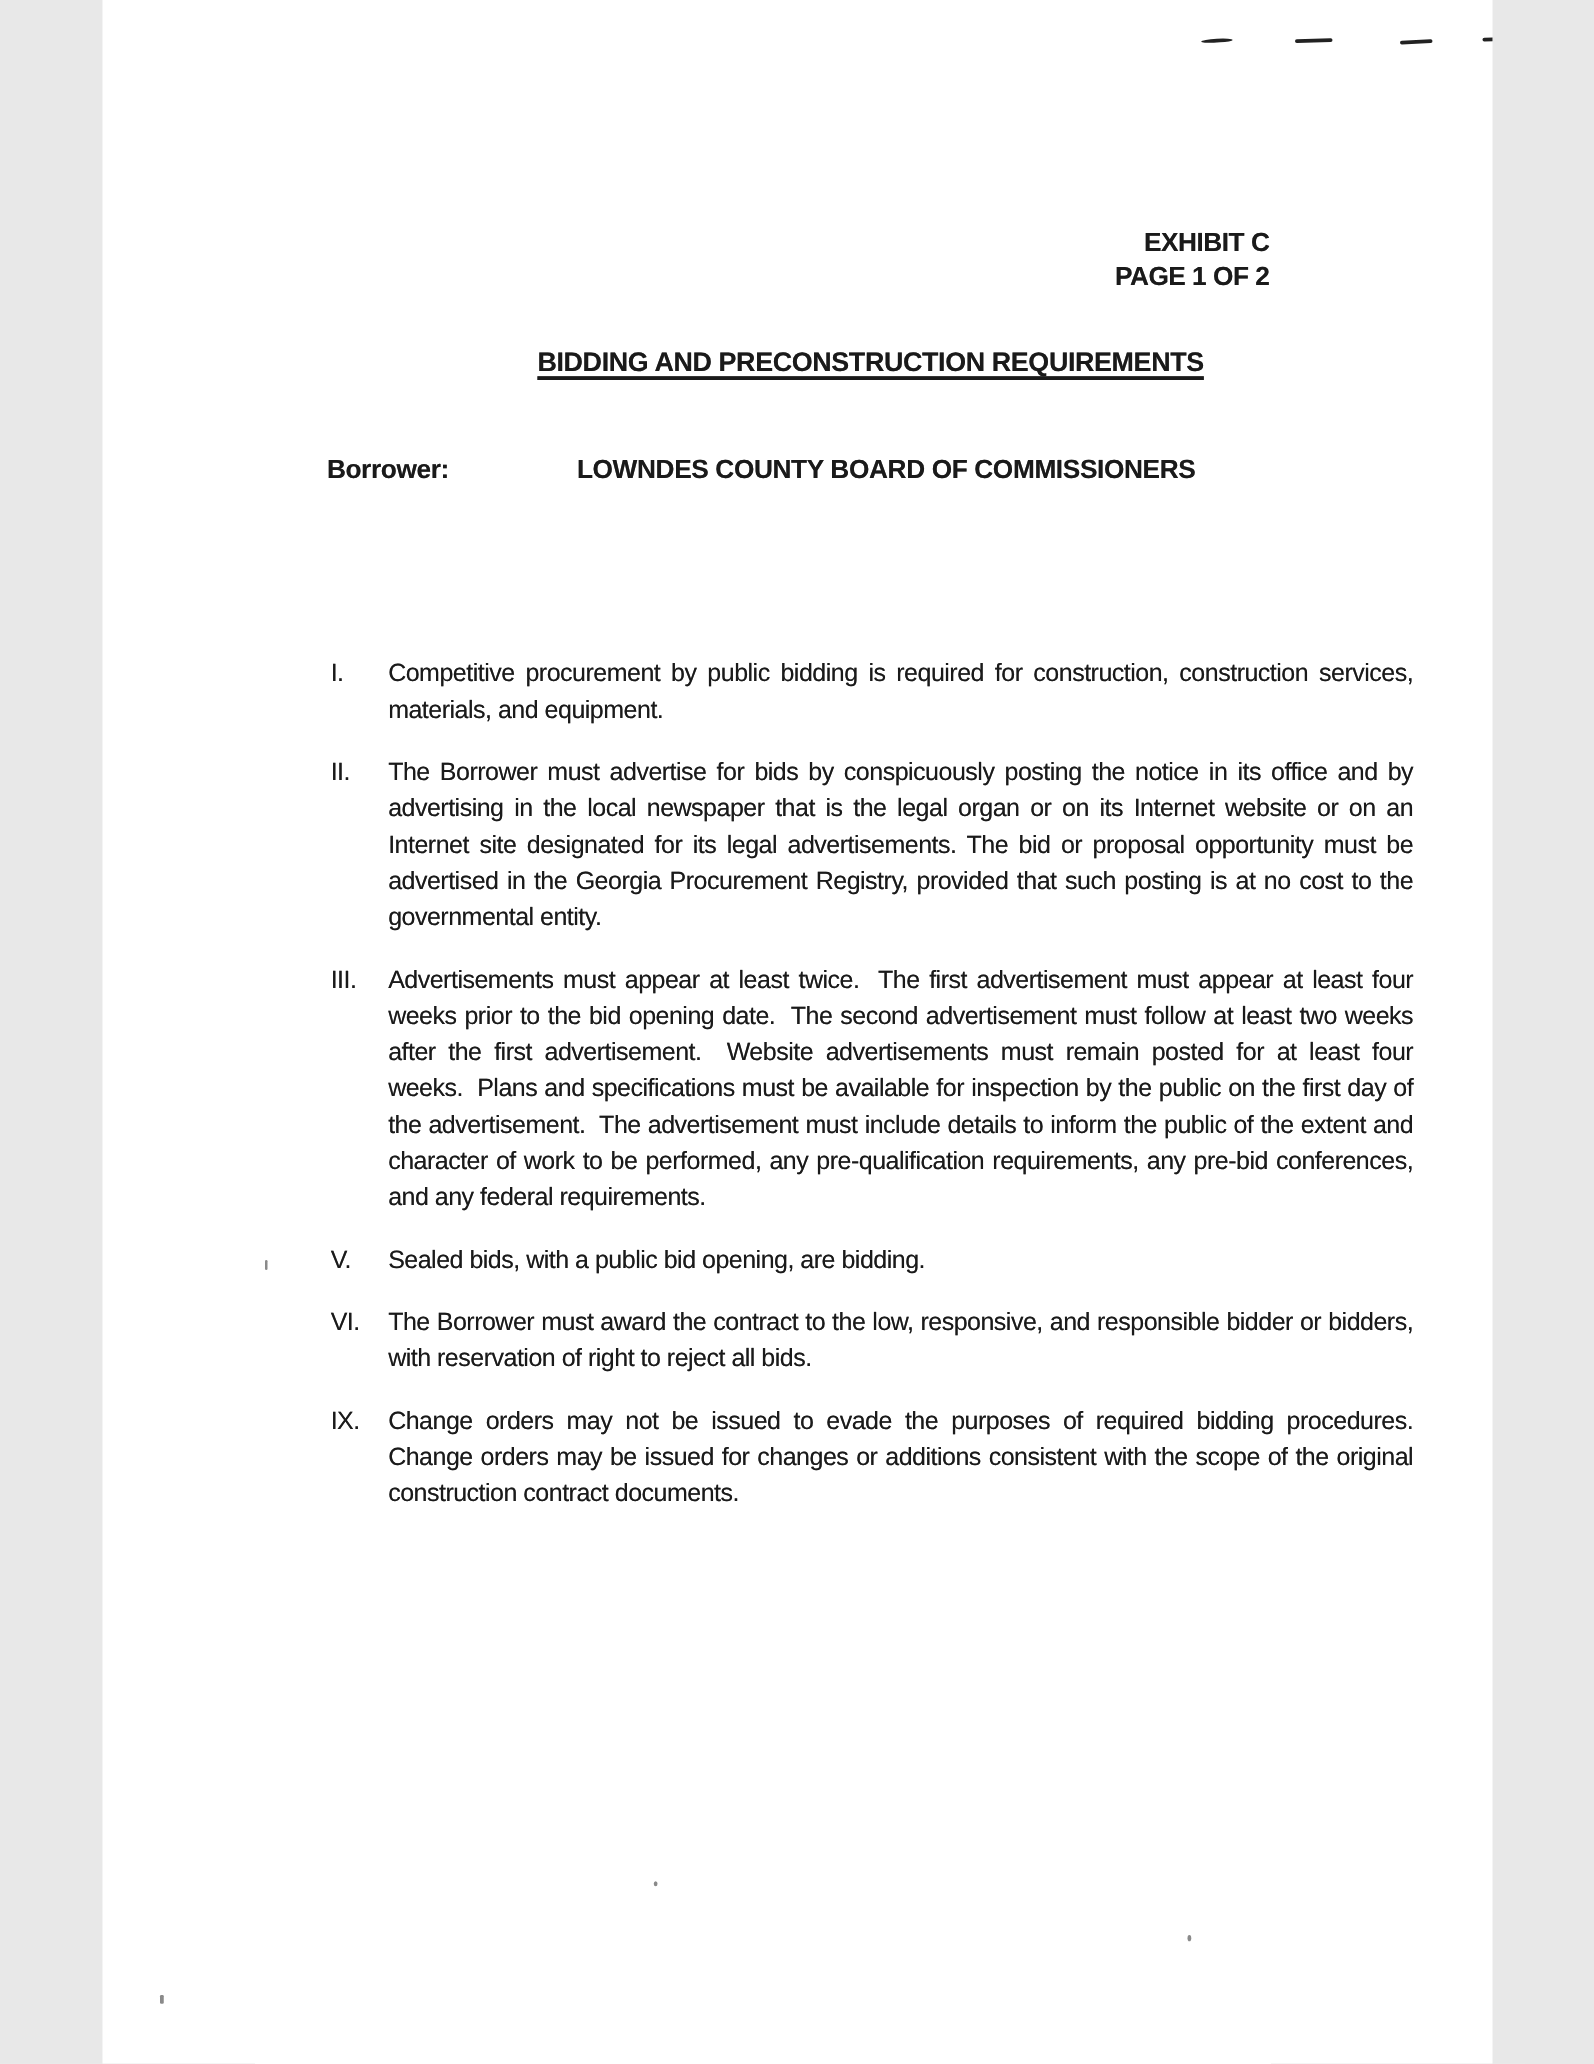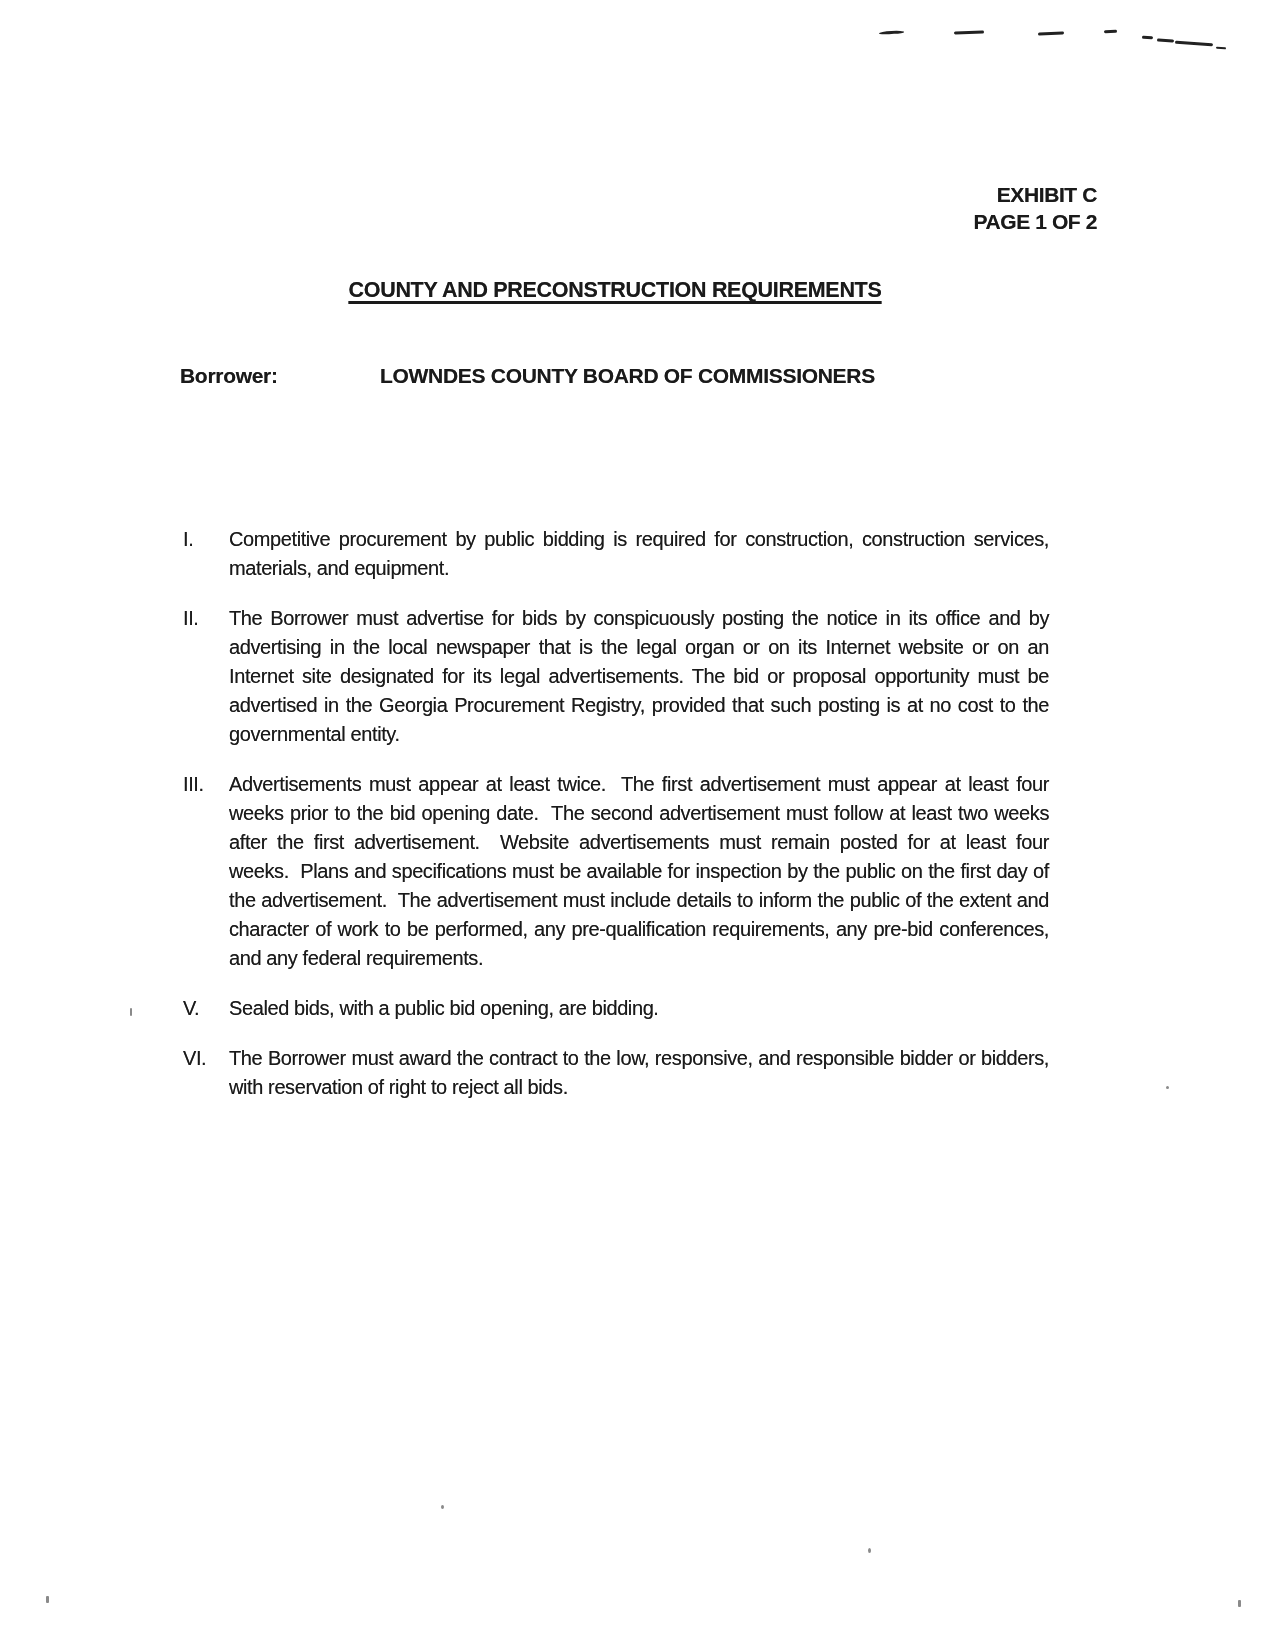--- a/index.html
+++ b/index.html
@@ -2,21 +2,21 @@
 <html><head>
 <meta charset="utf-8">
 <style>
   html, body {
     margin: 0;
     padding: 0;
     background: #e8e8e8;
   }
   .page {
     position: relative;
-    width: 1275px;
+    width: 1112px;
     height: 1651px;
     margin: 0 auto;
     background: #ffffff;
     overflow: hidden;
     font-family: "Liberation Sans", "DejaVu Sans", sans-serif;
     color: #1a1a1a;
     -webkit-font-smoothing: antialiased;
   }
   
   .ink { text-shadow: 0 0 0.5px rgba(10,10,10,0.6); }
@@ -118,21 +118,21 @@
   <div class="dash" style="left:1157px; top:39px; width:17px; transform:rotate(4deg);"></div>
   <div class="dash" style="left:1175px; top:42px; width:38px; transform:rotate(4deg);"></div>
   <div class="dash" style="left:1216px; top:47px; width:10px; height:2px; transform:rotate(5deg);"></div>
 
   <div class="exhibit-block ink">
     <div>EXHIBIT C</div>
     <div>PAGE 1 OF 2</div>
   </div>
 
   <div class="doc-title ink">
-    <span>COUNTY AND PRECONSTRUCTION REQUIREMENTS</span>
+    <span>BIDDING AND PRECONSTRUCTION REQUIREMENTS</span>
   </div>
 
   <div class="recipient-row ink">
     <span class="recipient-label">Borrower:</span>
     <span class="recipient-value">LOWNDES COUNTY BOARD OF COMMISSIONERS</span>
   </div>
 
   <div class="items ink">
 
     <div class="item">
@@ -156,20 +156,24 @@
       <div class="item-text">Sealed bids, with a public bid opening, are bidding.</div>
     </div>
 
     <div class="item">
       <div class="item-numeral">VI.</div>
       <div class="item-text">The Borrower must award the contract to the low, responsive, and responsible bidder or bidders, with reservation of right to reject all bids.</div>
     </div>
 
 
 
+    <div class="item">
+      <div class="item-numeral">IX.</div>
+      <div class="item-text">Change orders may not be issued to evade the purposes of required bidding procedures. Change orders may be issued for changes or additions consistent with the scope of the original construction contract documents.</div>
+    </div>
 
   </div>
 
   <div class="speck" style="left:130px; top:1008px; width:2px; height:8px; border-radius:1px;"></div>
   <div class="speck" style="left:1166px; top:1086px; width:3px; height:3px;"></div>
   <div class="speck" style="left:441px; top:1505px; width:3px; height:4px;"></div>
   <div class="speck" style="left:868px; top:1548px; width:3px; height:5px;"></div>
   <div class="speck" style="left:46px; top:1596px; width:3px; height:7px; border-radius:1px;"></div>
   <div class="speck" style="left:1238px; top:1600px; width:3px; height:7px; border-radius:1px;"></div>
 

